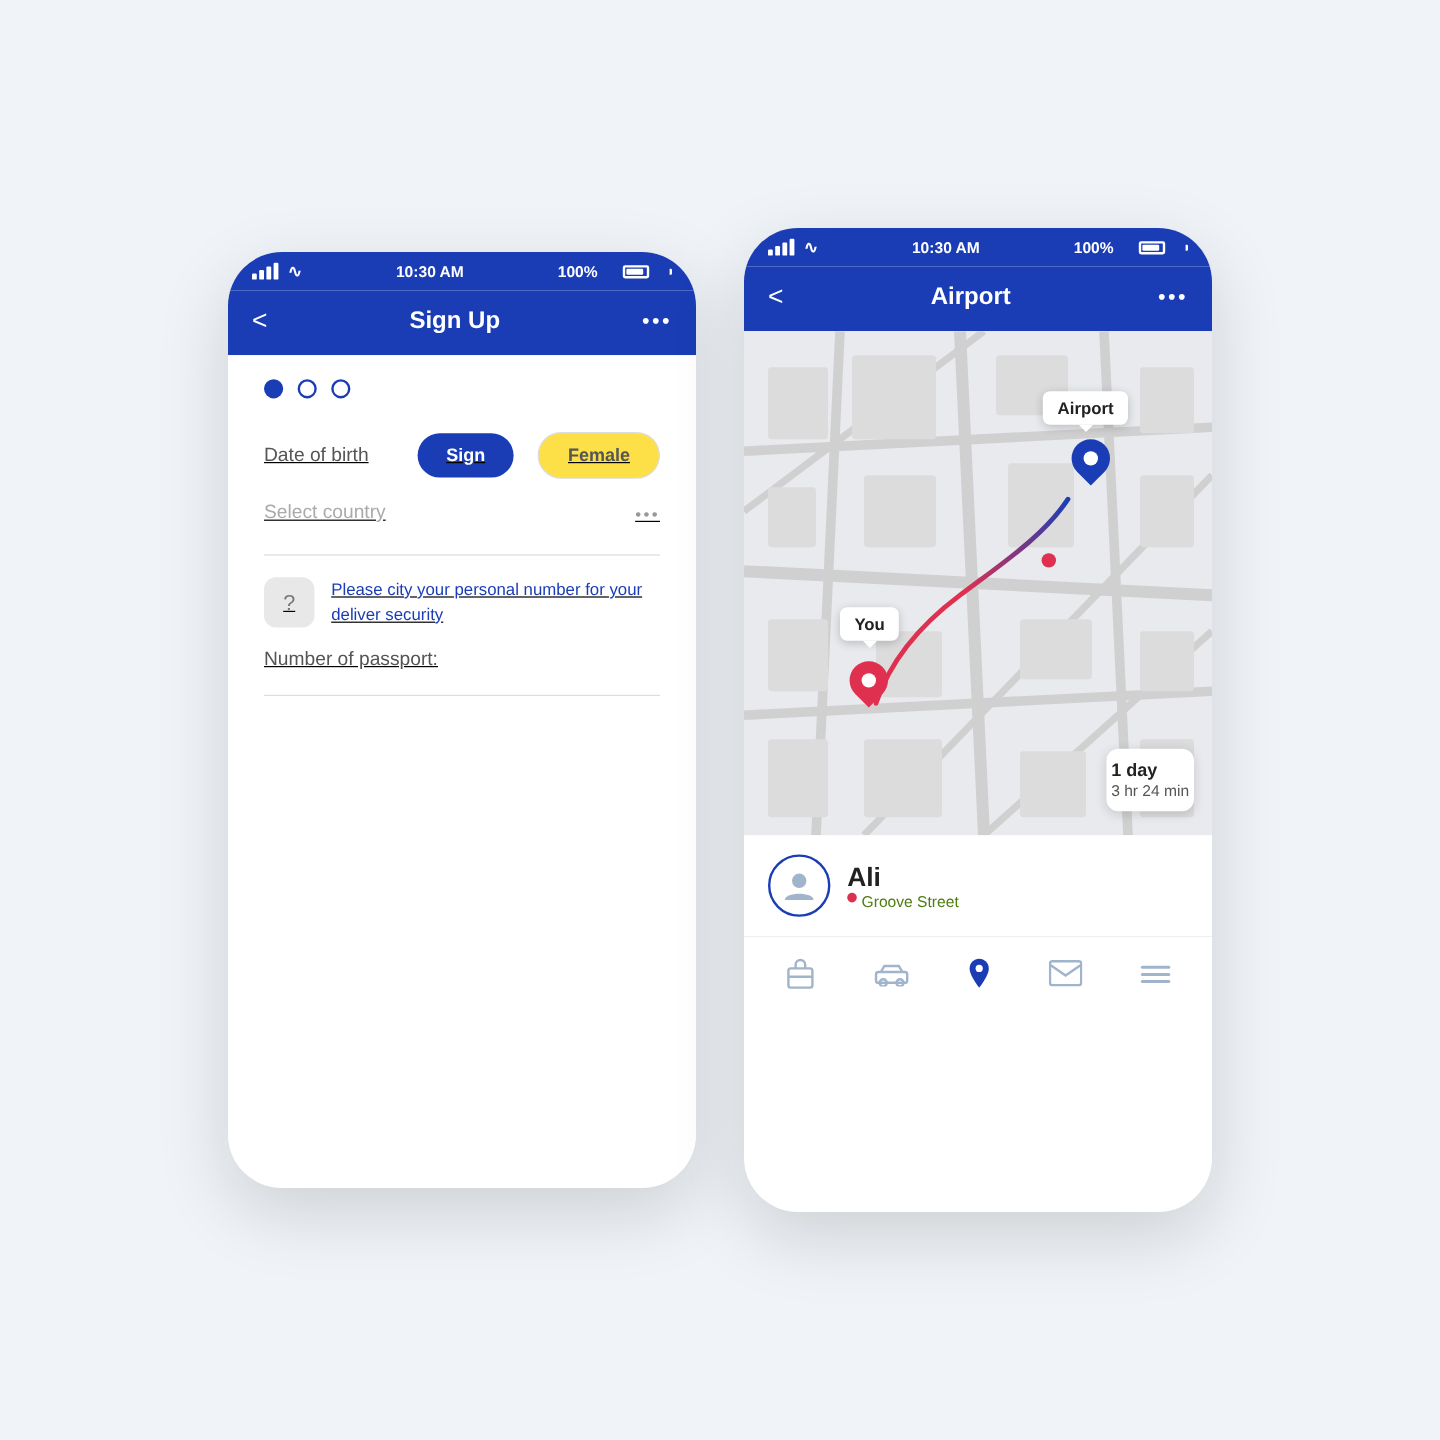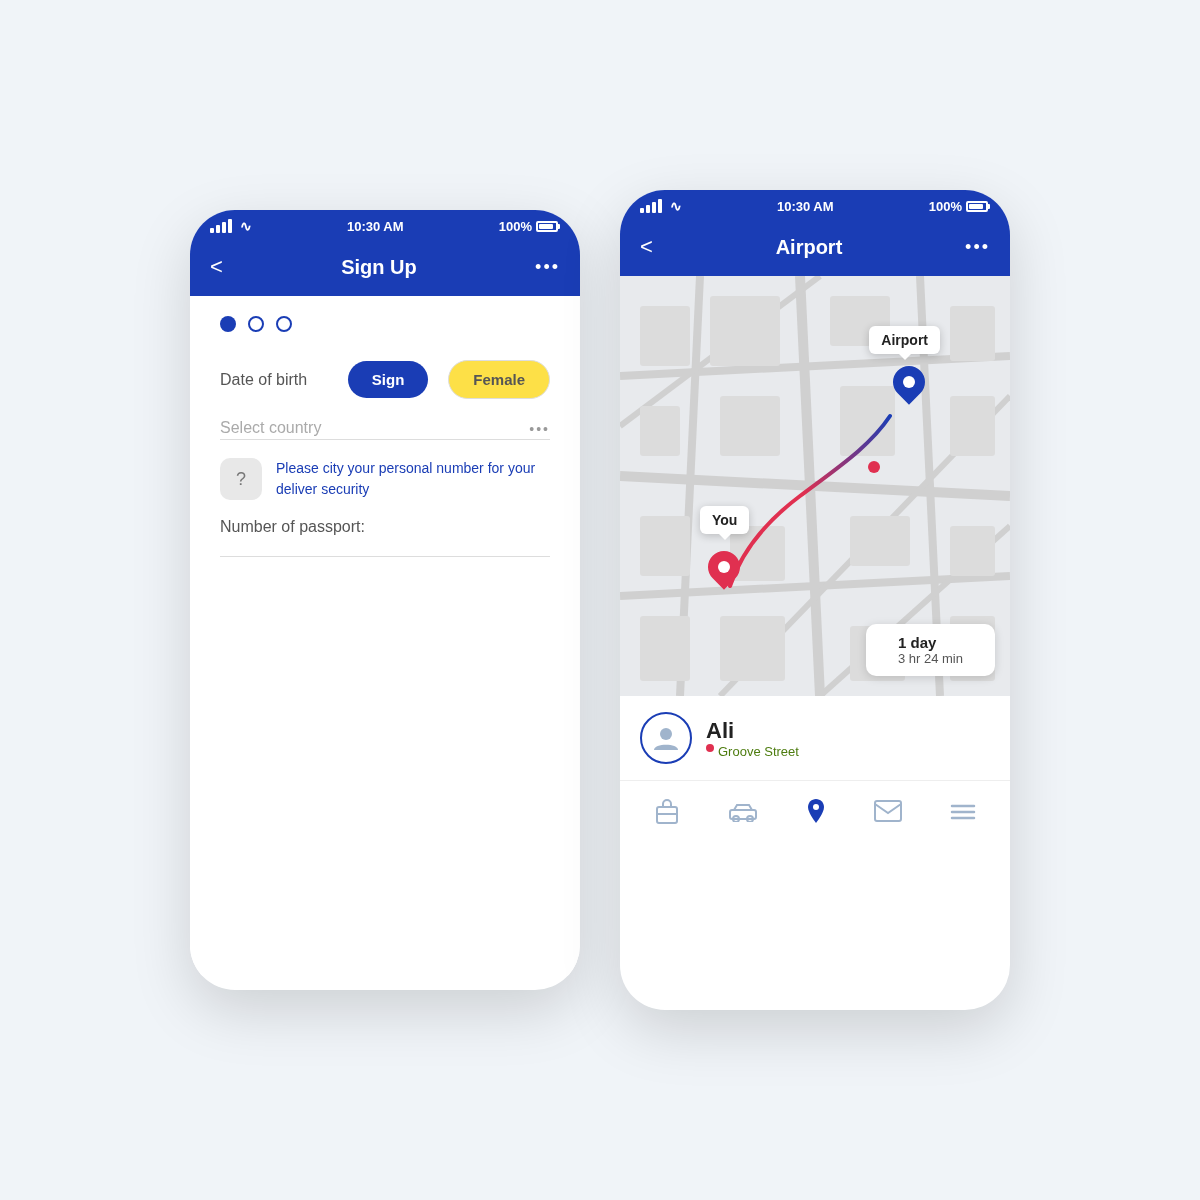--- a/index.html
+++ b/index.html
@@ -46,21 +46,21 @@
     .signal-bars { display: flex; align-items: flex-end; gap: 2px; }
     .bar { background: white; width: 4px; border-radius: 1px; }
     .bar1 { height: 5px; }
     .bar2 { height: 8px; }
     .bar3 { height: 11px; }
     .bar4 { height: 14px; }
     .wifi-icon { font-size: 14px; margin-left: 3px; }
     .battery-icon {
       display: inline-flex;
       align-items: center;
-      gap: 0;
+      gap: 17px;
     }
     .battery-body {
       width: 22px; height: 11px;
       border: 2px solid white;
       border-radius: 2px;
       position: relative;
       display: flex;
       align-items: center;
       padding: 1px;
     }
@@ -79,20 +79,21 @@
     .header-title { font-size: 20px; font-weight: 700; color: white; }
     .back-btn { font-size: 22px; color: white; cursor: pointer; }
     .more-dots { font-size: 18px; color: white; letter-spacing: 2px; cursor: pointer; }
 
     
     .signup-content {
       padding: 20px 30px;
       background: white;
       height: calc(100% - 100px);
       overflow: hidden;
+      text-decoration: underline;
     }
 
     .step-dots {
       display: flex;
       gap: 12px;
       margin-bottom: 28px;
       align-items: center;
     }
     .dot {
       width: 16px; height: 16px;
@@ -116,24 +117,24 @@
       font-size: 15px;
       font-weight: 600;
       cursor: pointer;
       border: none;
     }
     .gender-btn-active { background: #1a3db5; color: white; }
     .gender-btn-inactive { background: #fde047; color: #555; border: 1px solid #ddd; }
 
     .input-row {
       border-bottom: 1.5px solid #ddd;
-      padding-bottom: 2px;
+      padding-bottom: 25px;
       margin-bottom: 18px;
       display: flex;
-      align-items: flex-end;
+      align-items: center;
       justify-content: space-between;
     }
     .input-placeholder { font-size: 16px; color: #aaa; }
     .input-dots { font-size: 14px; color: #999; letter-spacing: 2px; }
 
     .hint-box {
       display: flex;
       align-items: flex-start;
       gap: 14px;
       margin: 18px 0;
@@ -240,21 +241,21 @@
       background: #e03050;
       border-radius: 50%;
       top: 185px; right: 130px;
     }
 
     .duration-box {
       position: absolute;
       bottom: 20px; right: 15px;
       background: white;
       border-radius: 10px;
-      padding: 10px 32px;
+      padding: 10px 4px;
       box-shadow: 0 2px 10px rgba(0,0,0,0.15);
     }
     .duration-day { font-size: 15px; font-weight: 700; color: #222; }
     .duration-time { font-size: 13px; color: #555; }
 
     
     .driver-info {
       padding: 16px 20px;
       display: flex;
       align-items: center;

